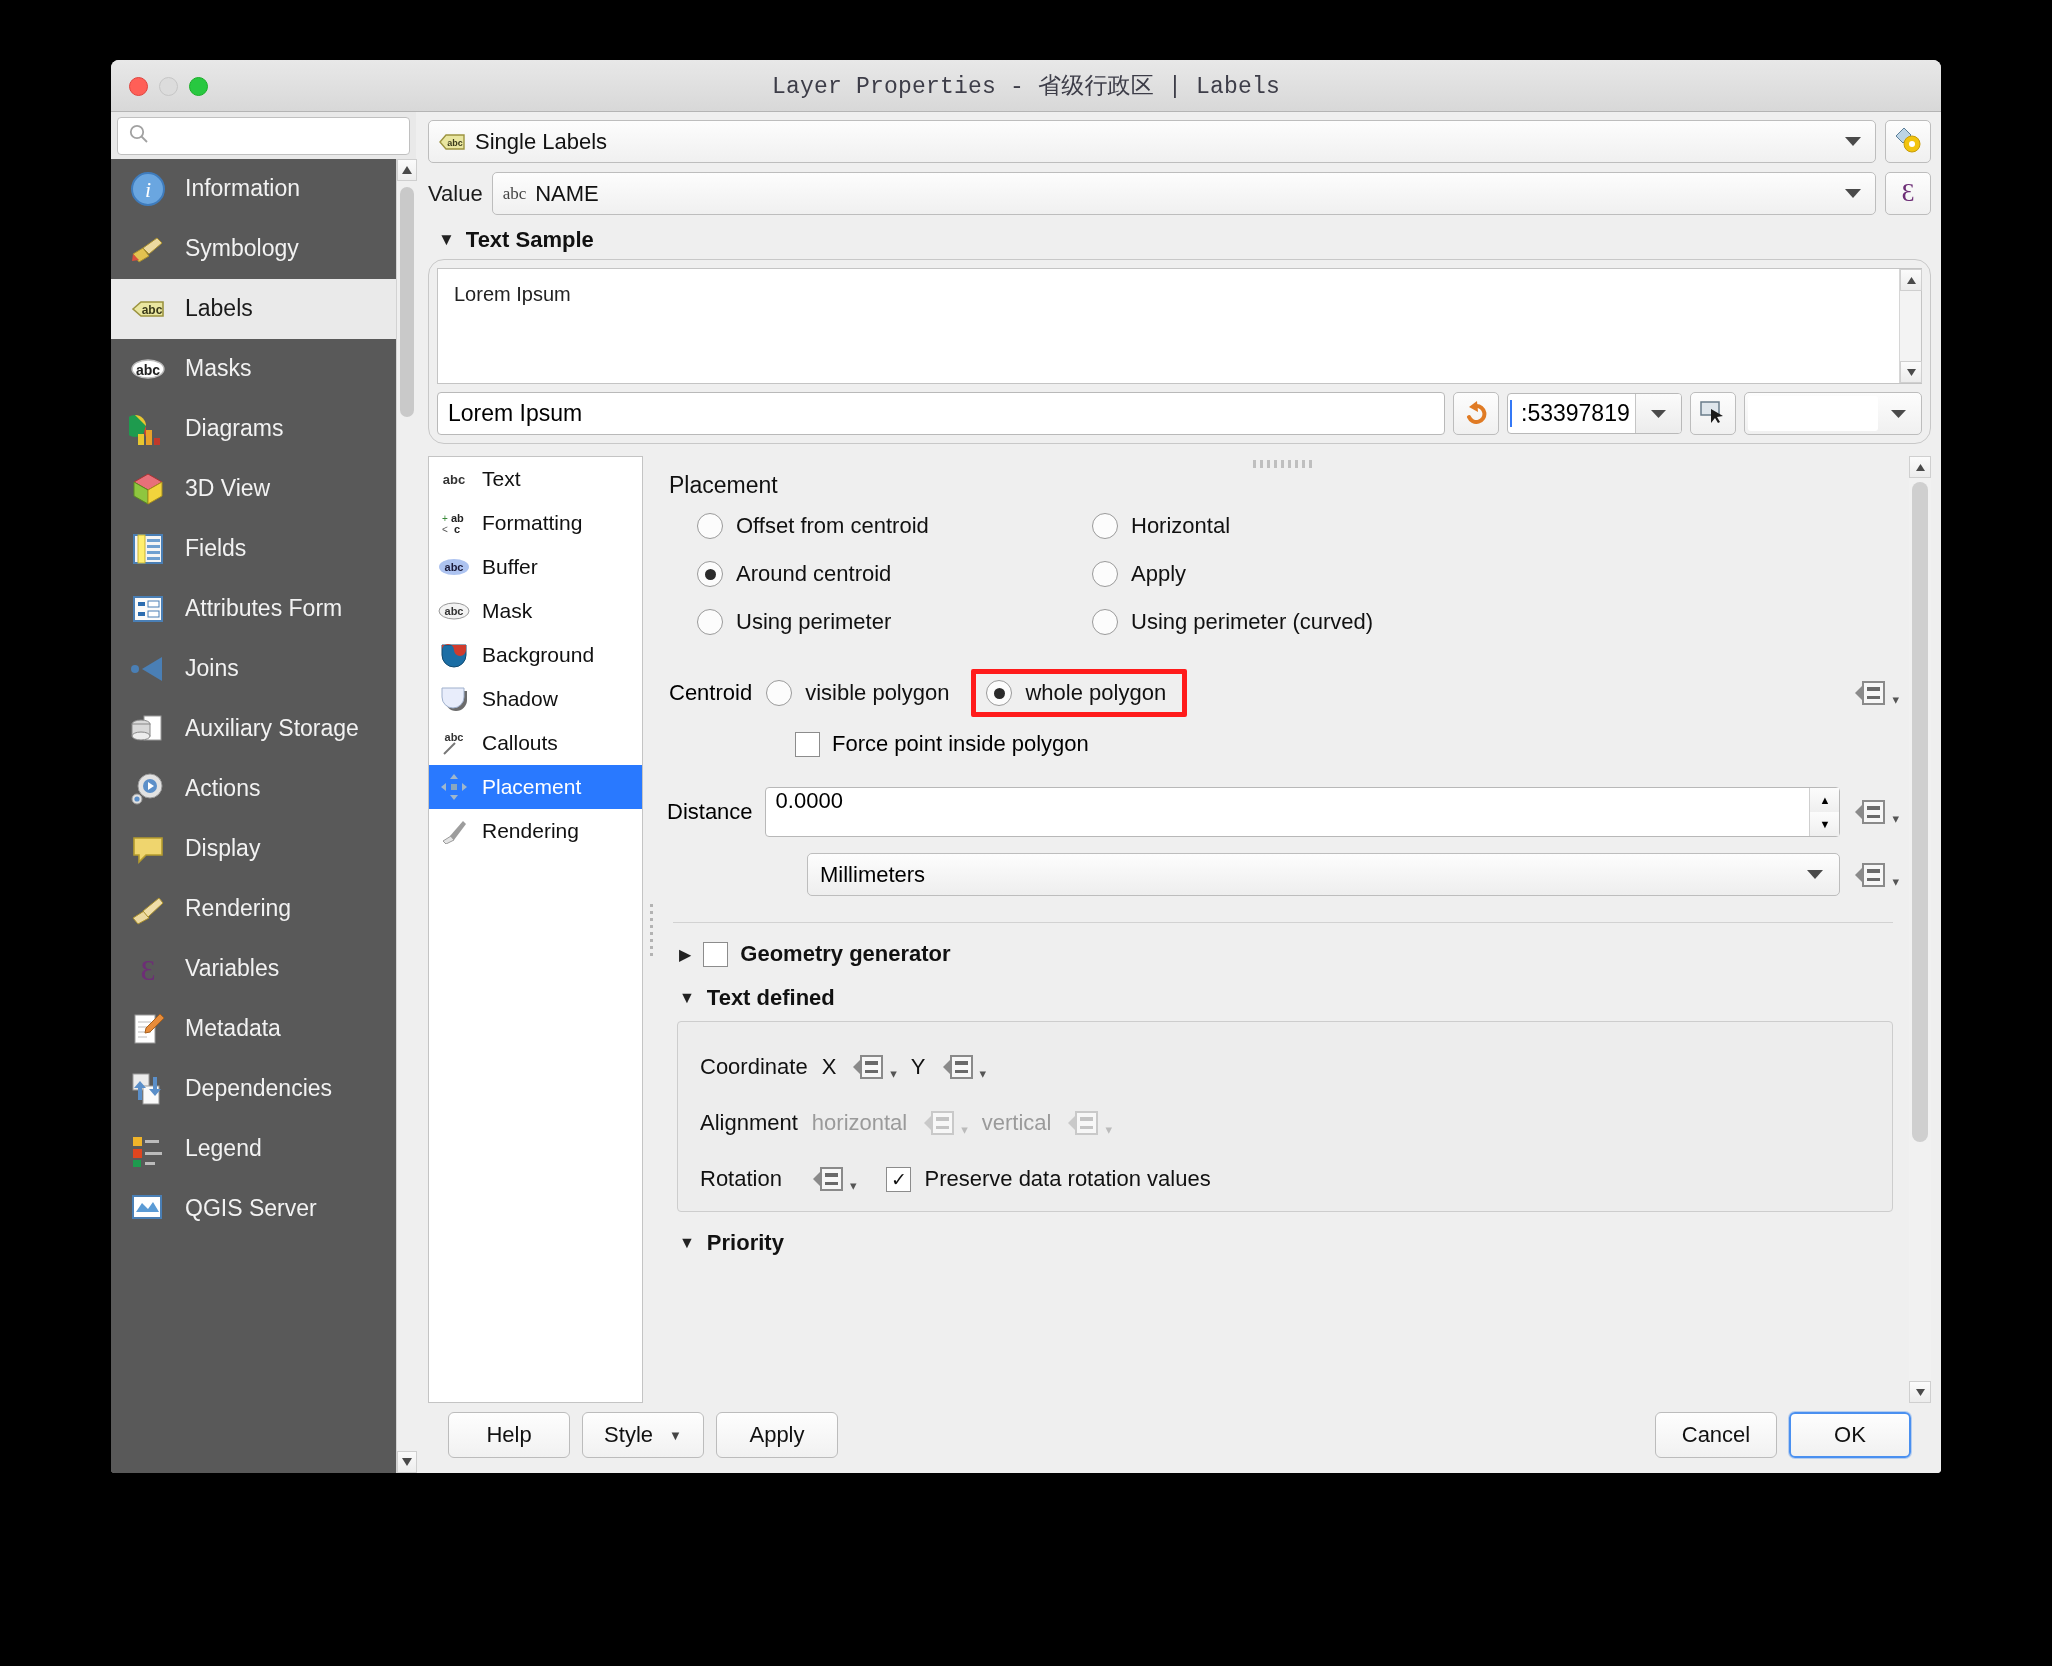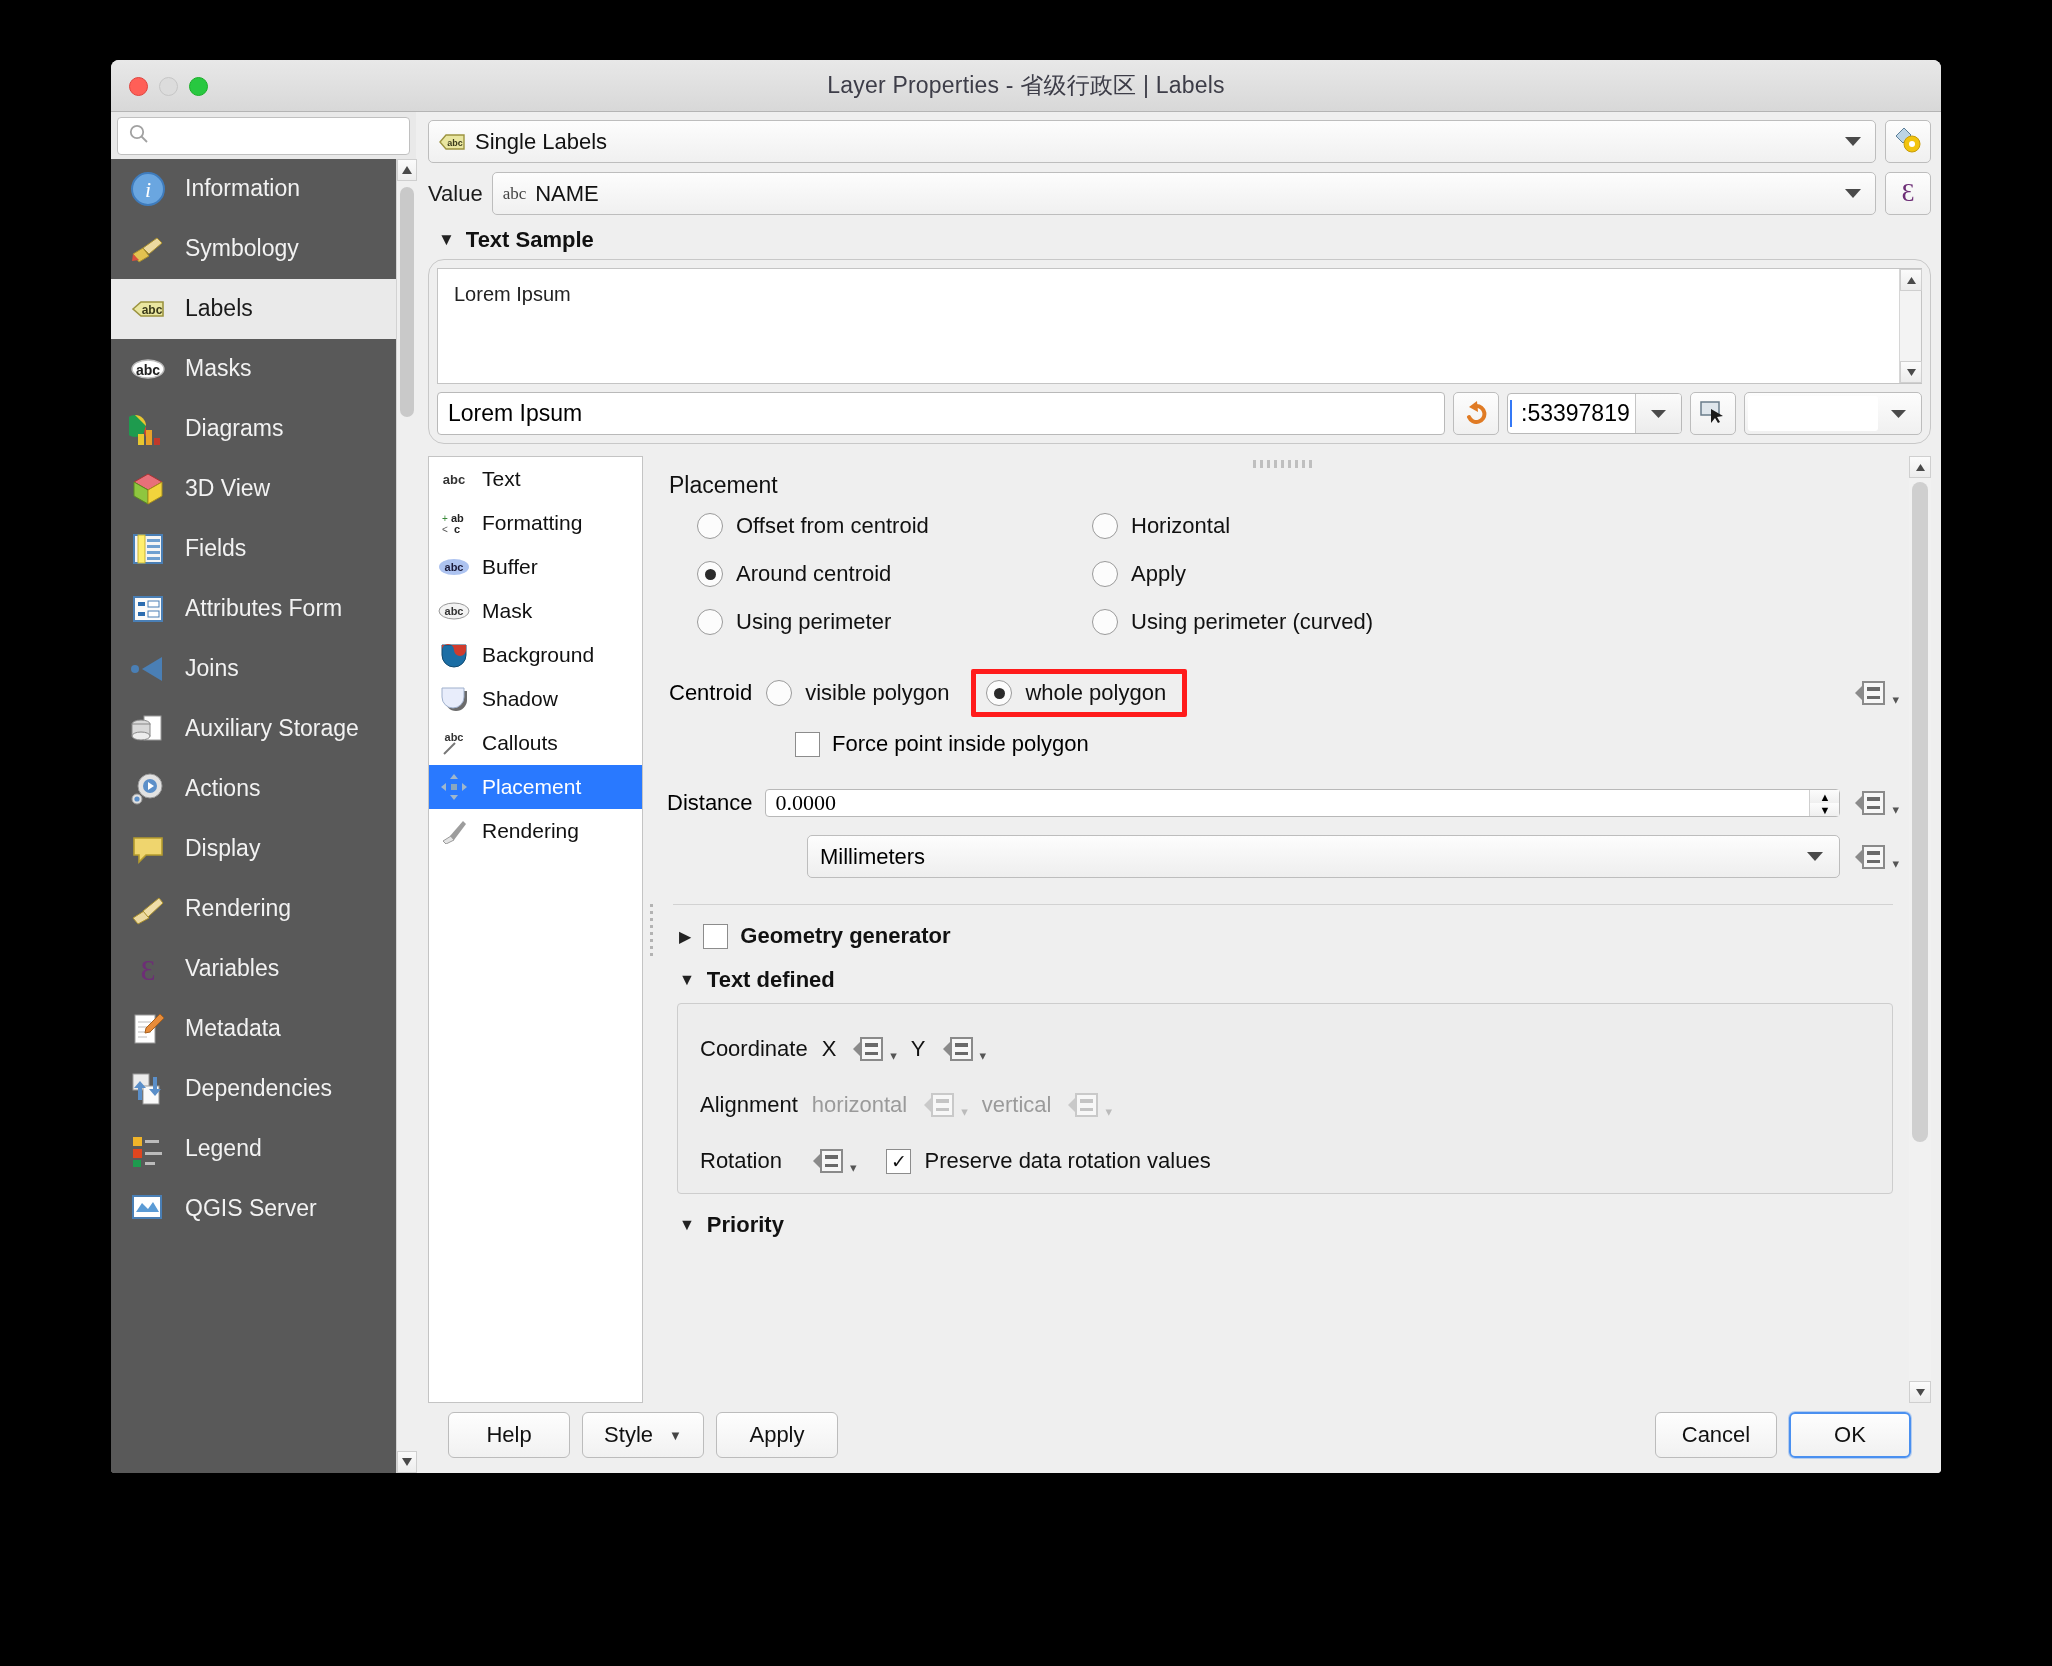--- a/index.html
+++ b/index.html
@@ -18,21 +18,21 @@
     box-shadow: 0 6px 28px rgba(0,0,0,0.55);
     overflow: hidden;
     display: flex; flex-direction: column;
   }
   
   .titlebar {
     height: 52px; flex: 0 0 52px;
     background: linear-gradient(to bottom,#e8e8e8,#d8d8d8);
     border-bottom: 1px solid #b4b4b4;
     position: relative;
-    display: flex; align-items: center; justify-content: center;
+    display: flex; align-items: center; justify-content: center; font-family: Liberation Mono, monospace;
   }
   .traffic { position: absolute; left: 18px; top: 17px; display: flex; gap: 11px; }
   .dot { width: 19px; height: 19px; border-radius: 50%; }
   .dot.red    { background: #ff5f57; border: 1px solid #e0443e; }
   .dot.yellow { background: #dcdcdc; border: 1px solid #c6c6c6; }
   .dot.green  { background: #28c840; border: 1px solid #1aaf29; }
   .title-text { font-size: 23px; color: #3d3d48; letter-spacing: .2px; }
 
   
   .body { flex: 1 1 auto; display: flex; min-height: 0; }
@@ -134,21 +134,21 @@
 
   .centroidrow { display:flex; align-items:center; gap: 14px; margin: 34px 0 0 2px; position: relative; }
   .redbox { border: 5px solid #ff1b1b; padding: 6px 16px 6px 10px; margin-left: 8px; border-radius: 2px;}
   .forcerow { display:flex; align-items:center; gap: 12px; font-size: 22px; margin: 14px 0 0 128px; }
 
   .dd-icon { width: 38px; height: 32px; flex:0 0 38px; display:flex; align-items:center; }
   .ddwrap { display:flex; align-items:flex-end; gap:2px; }
   .ddcaret { font-size: 13px; color:#555; padding-bottom: 2px;}
 
   .distrow { display: flex; align-items: center; gap: 12px; margin-top: 30px; }
-  .spin { flex:1 1 auto; height:28px; background:#fff; border:1px solid #b8b8b8; border-radius:4px; display:flex; align-items:flex-start; min-width:0;font-family:Liberation Serif, serif;}
+  .spin { flex:1 1 auto; height:50px; background:#fff; border:1px solid #b8b8b8; border-radius:4px; display:flex; align-items:flex-start; min-width:0;}
   .spin .v { flex:1; padding-left:10px; font-size:22px; }
   .spin .btns { width:30px; height:100%; display:flex; flex-direction:column; border-left:1px solid #cfcfcf;}
   .spin .btns div { flex:1; display:flex;align-items:center;justify-content:center; font-size:11px; background:linear-gradient(#fcfcfc,#efefef);}
   .unitcombo { flex:1 1 auto; height:43px; background: linear-gradient(#fdfdfd,#eeeeee); border:1px solid #bdbdbd; border-radius:5px;
                display:flex; align-items:center; padding-left:12px; font-size:22px; min-width:0;}
   .unitcombo .c{margin-left:auto; width:48px; display:flex;align-items:center;justify-content:center;}
 
   .hr { height:1px; background:#d2d2d2; margin: 26px 6px 0 6px; }
 
   .subsect { display:flex; align-items:center; gap:12px; margin: 18px 0 0 12px; }

